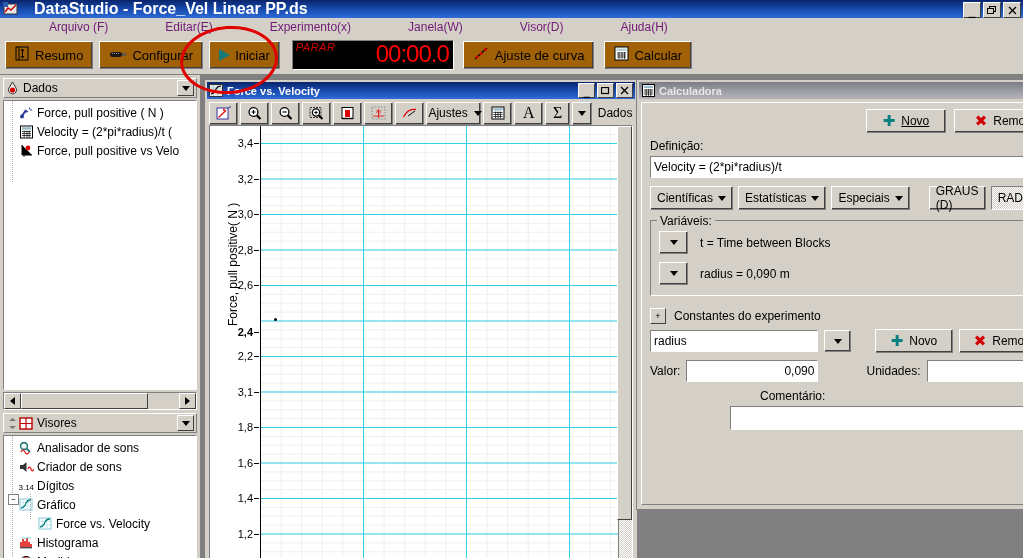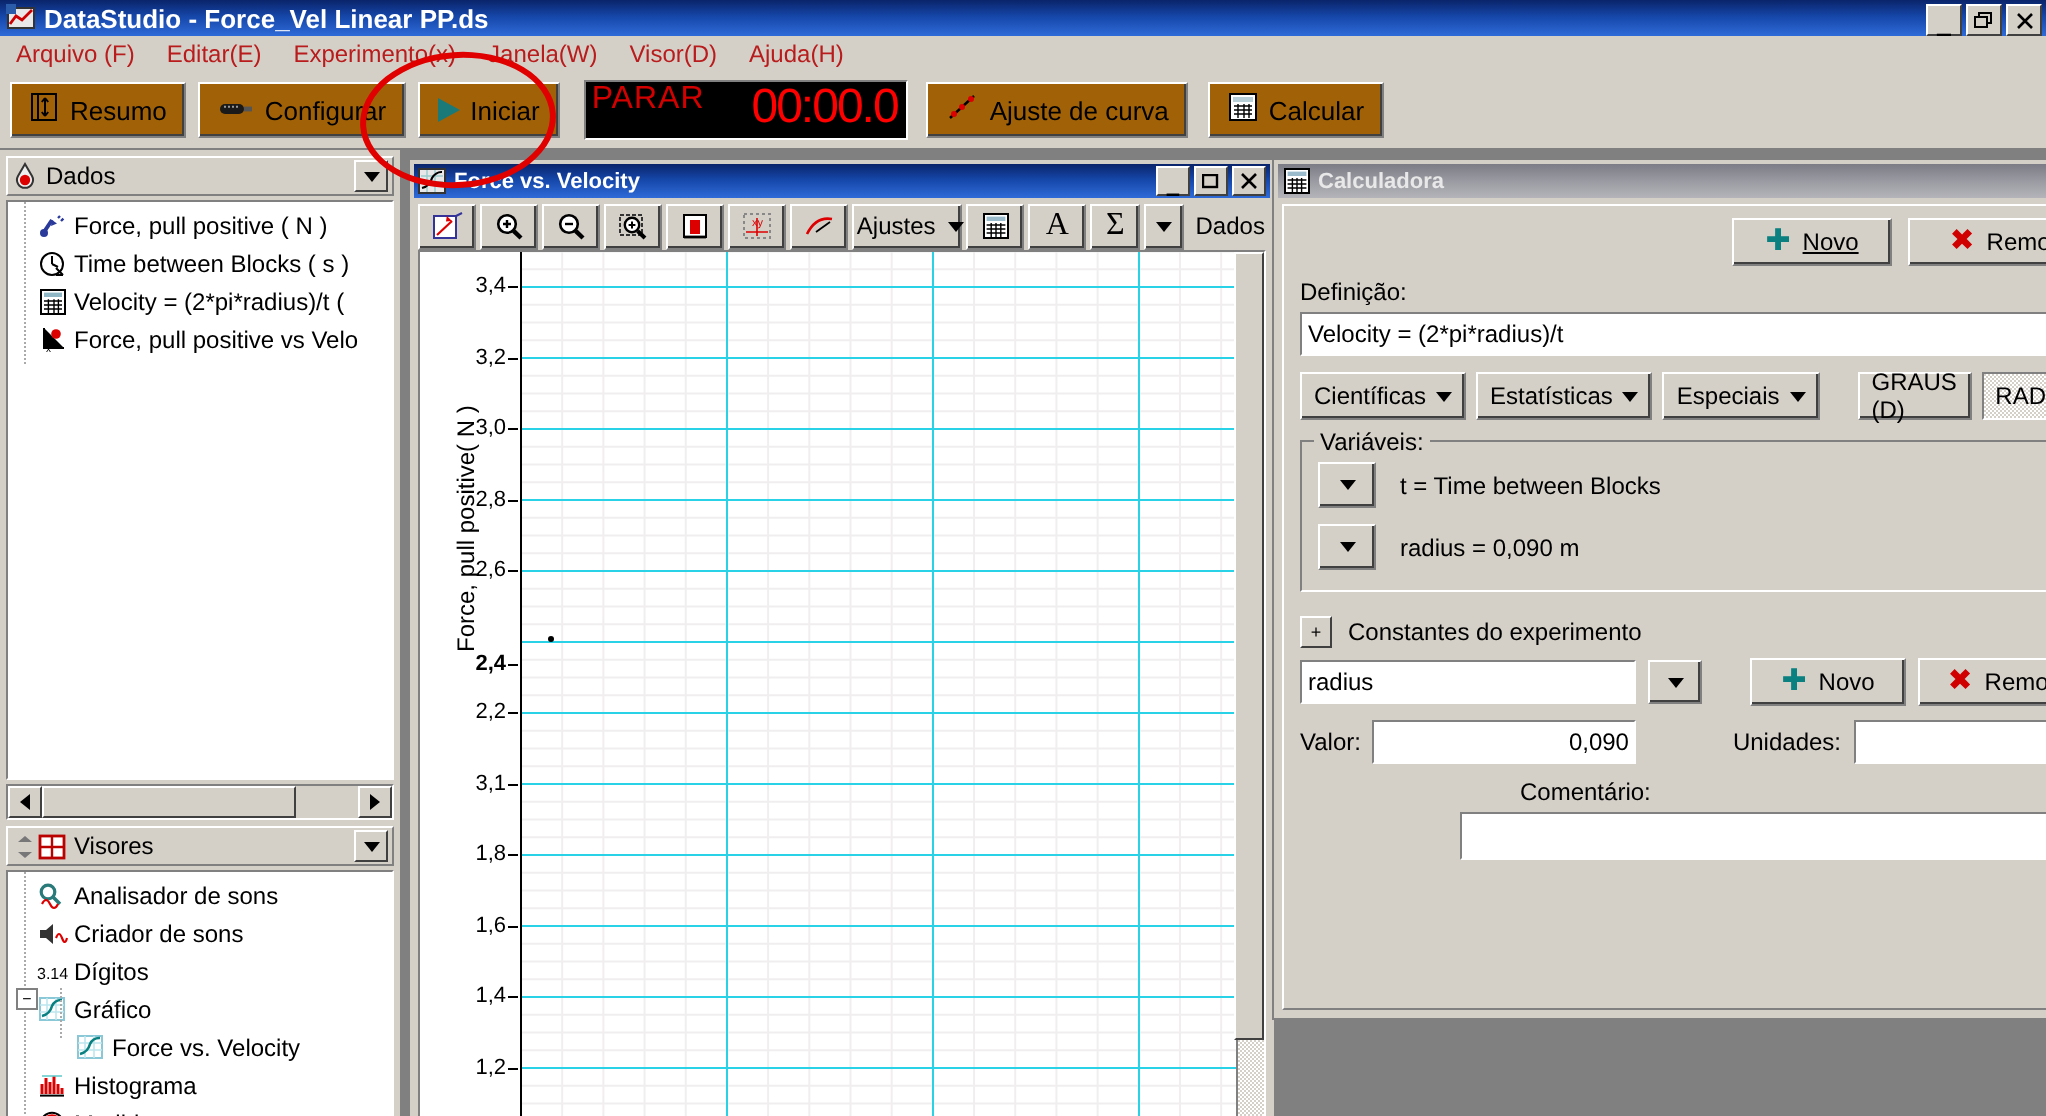--- a/index.html
+++ b/index.html
@@ -12,36 +12,36 @@
   }
   #app{position:relative;width:1023px;height:558px;overflow:hidden;}
 
   
   .titlebar{
     position:absolute;left:0;top:0;width:1023px;height:18px;
     background:linear-gradient(180deg,#0a246a 0%,#1546a8 45%,#2f6bd8 100%);
     display:flex;align-items:center;
   }
   .titlebar .ticon{width:16px;height:14px;margin:0 3px 0 3px;position:relative;}
-  .titlebar .ttext{color:#fff;font-weight:bold;font-size:13px;letter-spacing:0;}
+  .titlebar .ttext{color:#fff;font-weight:bold;font-size:16px;letter-spacing:0;margin-left:12px;}
   .winbtns{position:absolute;right:2px;top:2px;display:flex;gap:2px;}
   .winbtn{
     width:16px;height:14px;background:#d4d0c8;
     border:1px solid;border-color:#fff #404040 #404040 #fff;
     display:flex;align-items:center;justify-content:center;
     font-size:9px;line-height:9px;color:#000;font-family:"Liberation Sans",sans-serif;
   }
 
   
   .menubar{
     position:absolute;left:0;top:18px;width:1023px;height:18px;
     background:#d4d0c8;display:flex;align-items:center;
     border-bottom:1px solid #d4d0c8;
   }
-  .menuitem{padding:1px 8px;font-size:12px;color:#b91c1c;cursor:default;}
+  .menuitem{padding:1px 8px;font-size:12px;color:#701a75;cursor:default;margin-left:41px;}
 
   
   .toolbar{
     position:absolute;left:0;top:36px;width:1023px;height:38px;
     background:#d4d0c8;display:flex;align-items:center;
     border-bottom:1px solid #808080;
   }
   .tbtn{
     height:26px;margin-left:6px;background:#a16207;
     border:1px solid;border-color:#fff #808080 #808080 #fff;
@@ -49,22 +49,22 @@
     display:flex;align-items:center;gap:5px;padding:0 9px;font-size:13px;color:#000;
   }
   .tbtn .gl{display:inline-block;}
 
   .timer{
     margin-left:12px;width:160px;height:28px;background:#000;
     border:1px solid;border-color:#808080 #fff #fff #808080;
     position:relative;
   }
   .timer .parar{
-    position:absolute;left:3px;top:0px;color:#d40000;font-size:16px;
-    font-family:"Liberation Sans",sans-serif;letter-spacing:0.5px;
+    position:absolute;left:3px;top:0px;color:#d40000;font-size:11px;
+    font-family:"Liberation Sans",sans-serif;letter-spacing:0.5px;font-style:italic;
   }
   .timer .tval{
     position:absolute;right:4px;top:-1px;color:#f00;font-size:24px;
     font-family:"Liberation Sans",sans-serif;letter-spacing:-1px;line-height:28px;
   }
 
   
   .redcircle{
     position:absolute;left:180px;top:26px;width:92px;height:62px;
     border:3px solid #e00000;border-radius:50%;
@@ -377,30 +377,20 @@
           <svg width="15" height="14" viewBox="0 0 15 14">
               <path d="M3 10 L7 4" stroke="#2a3a9a" stroke-width="2"></path>
               <path d="M7 4 l-0.5 3 l3 -1.2 z" fill="#2a3a9a"></path>
               <path d="M10 3 l1 -1 M11.5 4.5 l1.2 -1.2" stroke="#2a3a9a" stroke-width="1.2"></path>
               <circle cx="3" cy="10.5" r="2" fill="#2a3a9a"></circle>
             </svg>
         </span>
         <span class="tlbl">Force, pull positive ( N )</span>
       </div>
 
-      <div class="trow">
-        <span class="tic">
-          <svg width="15" height="14" viewBox="0 0 15 14">
-              <circle cx="7" cy="7" r="5.5" fill="#fff" stroke="#000"></circle>
-              <path d="M7 7 V3 M7 7 L10 8.5" stroke="#000"></path>
-              <path d="M9 9 l3.5 3.5 M9 12.5 h3.5" stroke="#000" stroke-width="1"></path>
-            </svg>
-        </span>
-        <span class="tlbl">Time between Blocks ( s )</span>
-      </div>
 
       <div class="trow">
         <span class="tic">
           <svg width="15" height="14" viewBox="0 0 15 14">
               <rect x="1.5" y="1" width="12" height="12" fill="#fff" stroke="#000"></rect>
               <rect x="3" y="2.3" width="9" height="2.2" fill="#8fb6c4"></rect>
               <path d="M3 6.5 h9 M3 8.5 h9 M3 10.5 h9 M5.2 5.6 v7 M8 5.6 v7 M10.2 5.6 v7" stroke="#000" stroke-width="0.7"></path>
             </svg>
         </span>
         <span class="tlbl">Velocity = (2*pi*radius)/t (</span>

